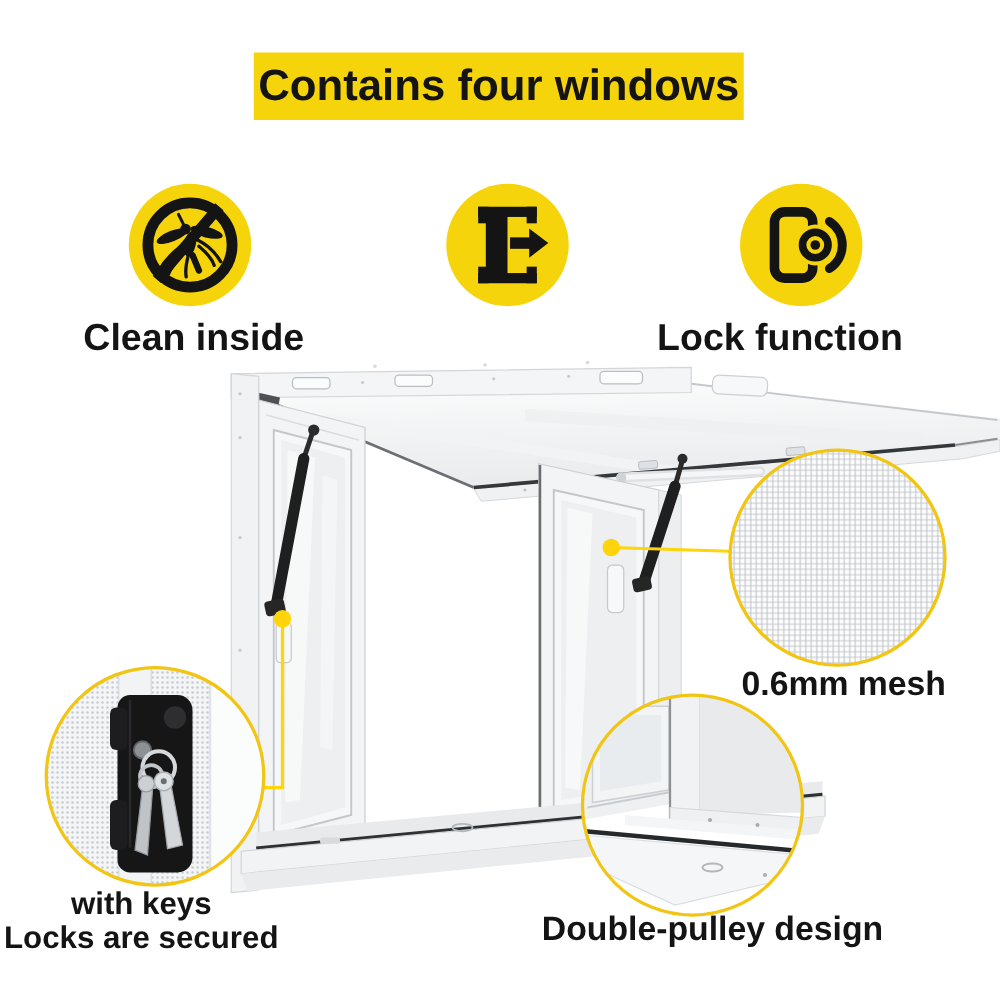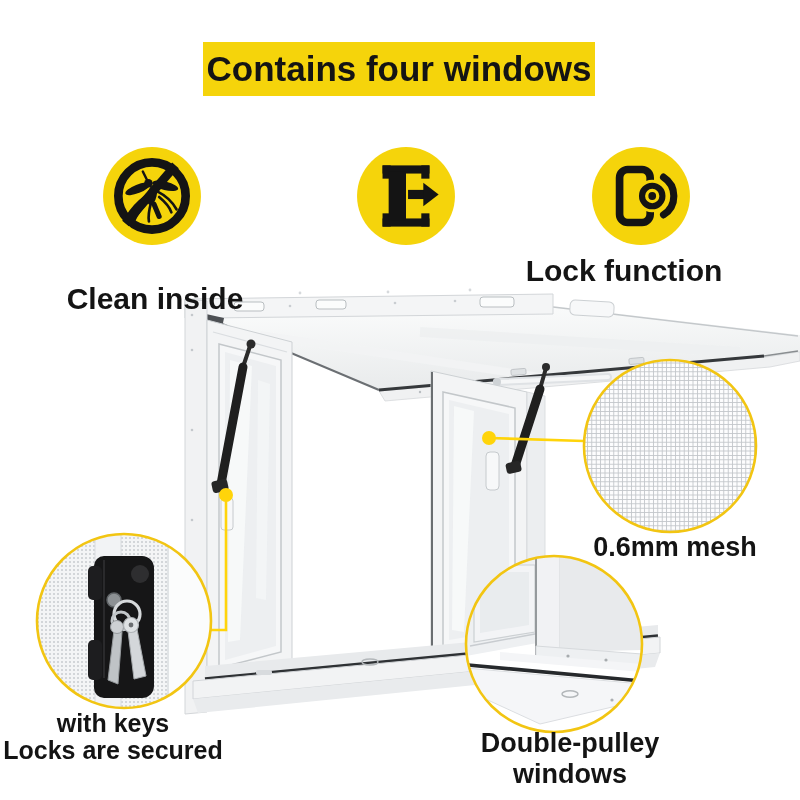--- a/index.html
+++ b/index.html
@@ -256,25 +256,25 @@
 
   <svg class="feature-icon" style="left:590px;top:145px;" viewBox="0 0 100 100">
     <circle cx="50" cy="50" r="48" fill="#F5D40B"></circle>
     <rect x="29" y="24" width="30" height="52" rx="8" fill="none" stroke="#141414" stroke-width="7.5"></rect>
     <circle cx="61" cy="50" r="16" fill="#F5D40B"></circle>
     <circle cx="61" cy="50" r="10" fill="#F5D40B" stroke="#141414" stroke-width="6"></circle>
     <circle cx="61" cy="50" r="3.8" fill="#141414"></circle>
     <path d="M72.1,31.5 A22,22 0 0 1 72.1,68.5" fill="none" stroke="#141414" stroke-width="7" stroke-linecap="round"></path>
   </svg>
 
-  <div class="txt feat-label" style="left:35px;margin-top:28px;">Clean inside</div>
+  <div class="txt feat-label" style="left:35px;">Clean inside</div>
   <div class="txt feat-label" style="left:504px;">Lock function</div>
 
   <div class="txt callout-label lbl-mesh">0.6mm mesh</div>
 
   <div class="txt callout-label lbl-locks">
     <div>with keys</div>
     <div>Locks are secured</div>
   </div>
 
-  <div class="txt callout-label lbl-pulley">Double-pulley windows</div>
+  <div class="txt callout-label lbl-pulley">Double-pulley design</div>
 
 </div>
 
 </body></html>

